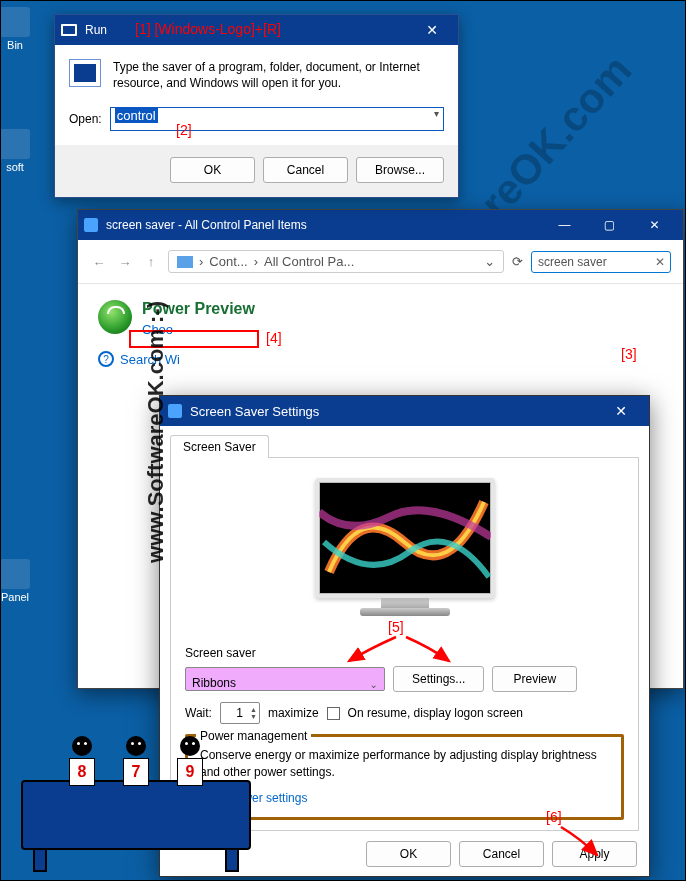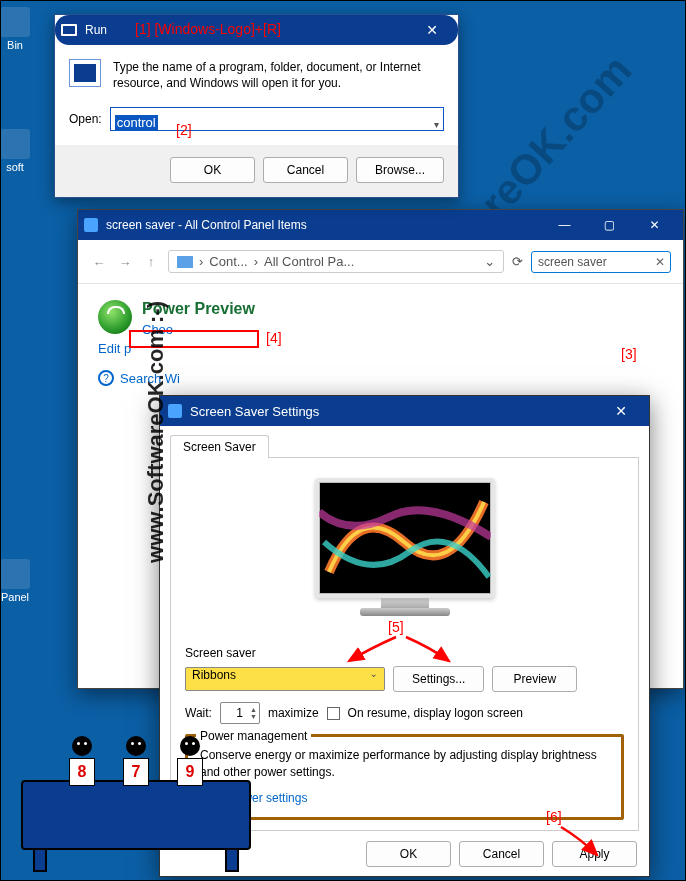--- a/index.html
+++ b/index.html
@@ -5,32 +5,32 @@
   * { box-sizing: border-box; margin: 0; padding: 0; font-family: "Segoe UI", Tahoma, sans-serif; }
   body { width: 686px; height: 881px; background: #0b5fa5; position: relative; overflow: hidden; border: 1px solid #000; }
   .desktop-icon { position: absolute; color: #fff; font-size: 11px; text-align: center; width: 36px; }
   .desktop-icon .ico { width: 30px; height: 30px; margin: 0 auto 2px; background: #fff2; border-radius: 3px; }
   .annot { position: absolute; color: #ff0000; font-weight: normal; font-size: 14px; z-index: 900; pointer-events: none; }
   .annot-box { border: 2px solid #ff0000; }
   .watermark { position: absolute; left: -120px; top: 300px; color: #000; font-size: 22px; font-weight: bold; transform: rotate(-90deg); transform-origin: right top; opacity: .85; z-index: 950; pointer-events:none;}
   .watermark2 { position: absolute; right: 80px; top: 45px; color: rgba(0,0,0,.22); font-size: 42px; font-weight: bold; transform: rotate(-48deg); transform-origin: right top; z-index: 5; pointer-events:none;}
   
   .run-dlg { position: absolute; left: 53px; top: 13px; width: 405px; background: #fff; border: 1px solid #2a4f8c; box-shadow: 0 4px 14px rgba(0,0,0,.4); z-index: 50; }
-  .run-title { display: flex; align-items: center; background: #0a3d8f; color: #fff; height: 30px; padding: 0 6px; font-size: 12px; border-radius: 14px; }
+  .run-title { display: flex; align-items: center; background: #0a3d8f; color: #fff; height: 30px; padding: 0 6px; font-size: 12px; }
   .run-title .ico { width: 16px; height: 12px; background: #fff; margin-right: 8px; border-radius: 1px; position: relative; }
   .run-title .ico:before { content:""; position:absolute; left:2px; top:2px; width:12px; height:8px; background:#0a3d8f; }
   .run-close { margin-left: auto; width: 40px; height: 30px; display:flex; align-items:center; justify-content:center; color:#fff; font-size:14px;}
   .run-body { padding: 14px 14px 14px 14px; font-size: 12px; color: #000; }
   .run-body-top { display: flex; gap: 12px; }
   .run-body-top .bigico { width: 32px; height: 28px; background: #fff; border: 1px solid #6a93d9; flex: none; position:relative;}
   .run-body-top .bigico:before { content:""; position:absolute; left:4px; top:4px; right:4px; bottom:4px; background:#0a3d8f; }
   .run-body-top p { font-size: 12px; line-height: 1.35; }
   .run-open-row { display:flex; align-items:center; gap:8px; margin-top:16px; }
   .run-open-row label { font-size:12px; }
-  .run-open-row .combo { flex:1; display:flex; align-items:flex-end; border:1px solid #0a57c2; height:24px; padding:0 4px; background:#fff; }
+  .run-open-row .combo { flex:1; display:flex; align-items:flex-start; border:1px solid #0a57c2; height:24px; padding:0 4px; background:#fff; }
   .run-open-row .combo span.val { background:#0a57c2; color:#fff; padding:0 2px; font-size:13px; }
   .run-open-row .combo .chev { margin-left:auto; color:#555; font-size:10px; }
   .run-buttons { display:flex; gap:8px; justify-content:flex-end; padding:12px 14px 14px; background:#f0f0f0; }
   .winbtn { min-width:85px; height:26px; font-size:12px; background:#fdfdfd; border:1px solid #adadad; border-radius:3px; padding:0 18px;}
   
   .cp-win { position:absolute; left:76px; top:208px; width:607px; height:480px; background:#fff; border:1px solid #444; box-shadow:0 6px 20px rgba(0,0,0,.45); z-index:30; }
   .cp-title { height:30px; background:#0a3d8f; color:#fff; display:flex; align-items:center; padding:0 6px; font-size:12px; }
   .cp-title .ico { width:14px; height:14px; background:#4aa3ff; margin-right:8px; border-radius:2px; }
   .cp-title .winbtns { margin-left:auto; display:flex; }
   .cp-title .winbtns div { width:45px; height:30px; display:flex; align-items:center; justify-content:center; color:#fff; font-size:12px;}
@@ -54,21 +54,21 @@
   .ss-close { margin-left:auto; width:40px; height:30px; display:flex; align-items:center; justify-content:center; color:#fff; font-size:14px;}
   .ss-tabs { padding:8px 10px 0 10px; }
   .ss-tab { display:inline-block; padding:4px 12px; background:#fff; border:1px solid #ccc; border-bottom:none; border-radius:3px 3px 0 0; font-size:12px; position:relative; top:1px;}
   .ss-panel { margin:0 10px 0 10px; border:1px solid #ccc; padding:14px 14px 10px 14px; }
   .monitor { width:180px; height:150px; margin:6px auto 18px; position:relative; }
   .monitor .scr { width:180px; height:120px; background:#000; border:4px solid #e6e6e6; border-radius:4px; box-shadow: inset 0 0 0 1px #bbb, 0 2px 4px rgba(0,0,0,.2); position:relative; overflow:hidden;}
   .monitor .stand { width:48px; height:10px; background:linear-gradient(#ddd,#aaa); margin:0 auto; }
   .monitor .base { width:90px; height:8px; background:linear-gradient(#ccc,#888); margin:0 auto; border-radius:3px;}
   .fieldset-lbl { font-size:12px; margin-bottom:6px; display:block; }
   .ss-row { display:flex; align-items:center; gap:8px; margin-bottom:10px; }
-  .ss-select { flex:1; display:flex; align-items:flex-start; border:1px solid #888; height:24px; padding:0 6px; background:#fde047; border-radius:2px; max-width:200px;}
+  .ss-select { flex:1; display:flex; align-items:flex-end; border:1px solid #888; height:24px; padding:0 6px; background:#f0abfc; border-radius:2px; max-width:200px;}
   .ss-select .chev { margin-left:auto; font-size:10px; color:#555; }
   .spin { width:40px; height:22px; border:1px solid #888; display:flex; align-items:center; padding:0 4px; position:relative; border-radius:2px;}
   .spin .ar { position:absolute; right:2px; font-size:7px; color:#555; line-height:7px; display:flex; flex-direction:column;}
   .checkbox { width:13px; height:13px; border:1px solid #666; background:#fff; display:inline-block; }
   .ss-group { border:3px solid #a16207; border-radius:2px; padding:10px 12px 12px; position:relative; margin-top:8px;}
   .ss-group .legend { position:absolute; top:-8px; left:8px; background:#fff; padding:0 4px; font-size:12px; }
   .ss-buttons { display:flex; gap:8px; justify-content:flex-end; padding:10px 12px 12px 12px; }
   .link { color:#0066cc; text-decoration:none; }
   
   .cartoon { position:absolute; left:20px; bottom:8px; z-index:70; }
@@ -103,21 +103,21 @@
 
 <div class="run-dlg">
   <div class="run-title">
     <span class="ico"></span>
     <span>Run</span>
     <div class="run-close">✕</div>
   </div>
   <div class="run-body">
     <div class="run-body-top">
       <div class="bigico"></div>
-      <p>Type the name of a program, folder, document, or Internet resource, and Windows will open it for you.</p>
+      <p>Type the saver of a program, folder, document, or Internet resource, and Windows will open it for you.</p>
     </div>
     <div class="run-open-row">
       <label>Open:</label>
       <div class="combo">
         <span class="val">control</span>
         <span class="chev">▾</span>
       </div>
     </div>
   </div>
   <div class="run-buttons">
@@ -157,21 +157,20 @@
       <span>screen saver</span>
       <span class="xx">✕</span>
     </div>
   </div>
   <div class="cp-body">
     <div>
       <div class="cp-poico"></div>
       <div class="cp-heading">Power Preview</div>
       <div class="cp-links">
         <a href="#">Choo</a>
-        <a href="#">Edit p</a>
       </div>
     </div>
     <div class="cp-searchhelp">
       <span class="qico">?</span>
       <span>Search Wi</span>
     </div>
   </div>
 </div>
 
 <div class="annot" style="left:620px; top:345px;">[3]</div>

